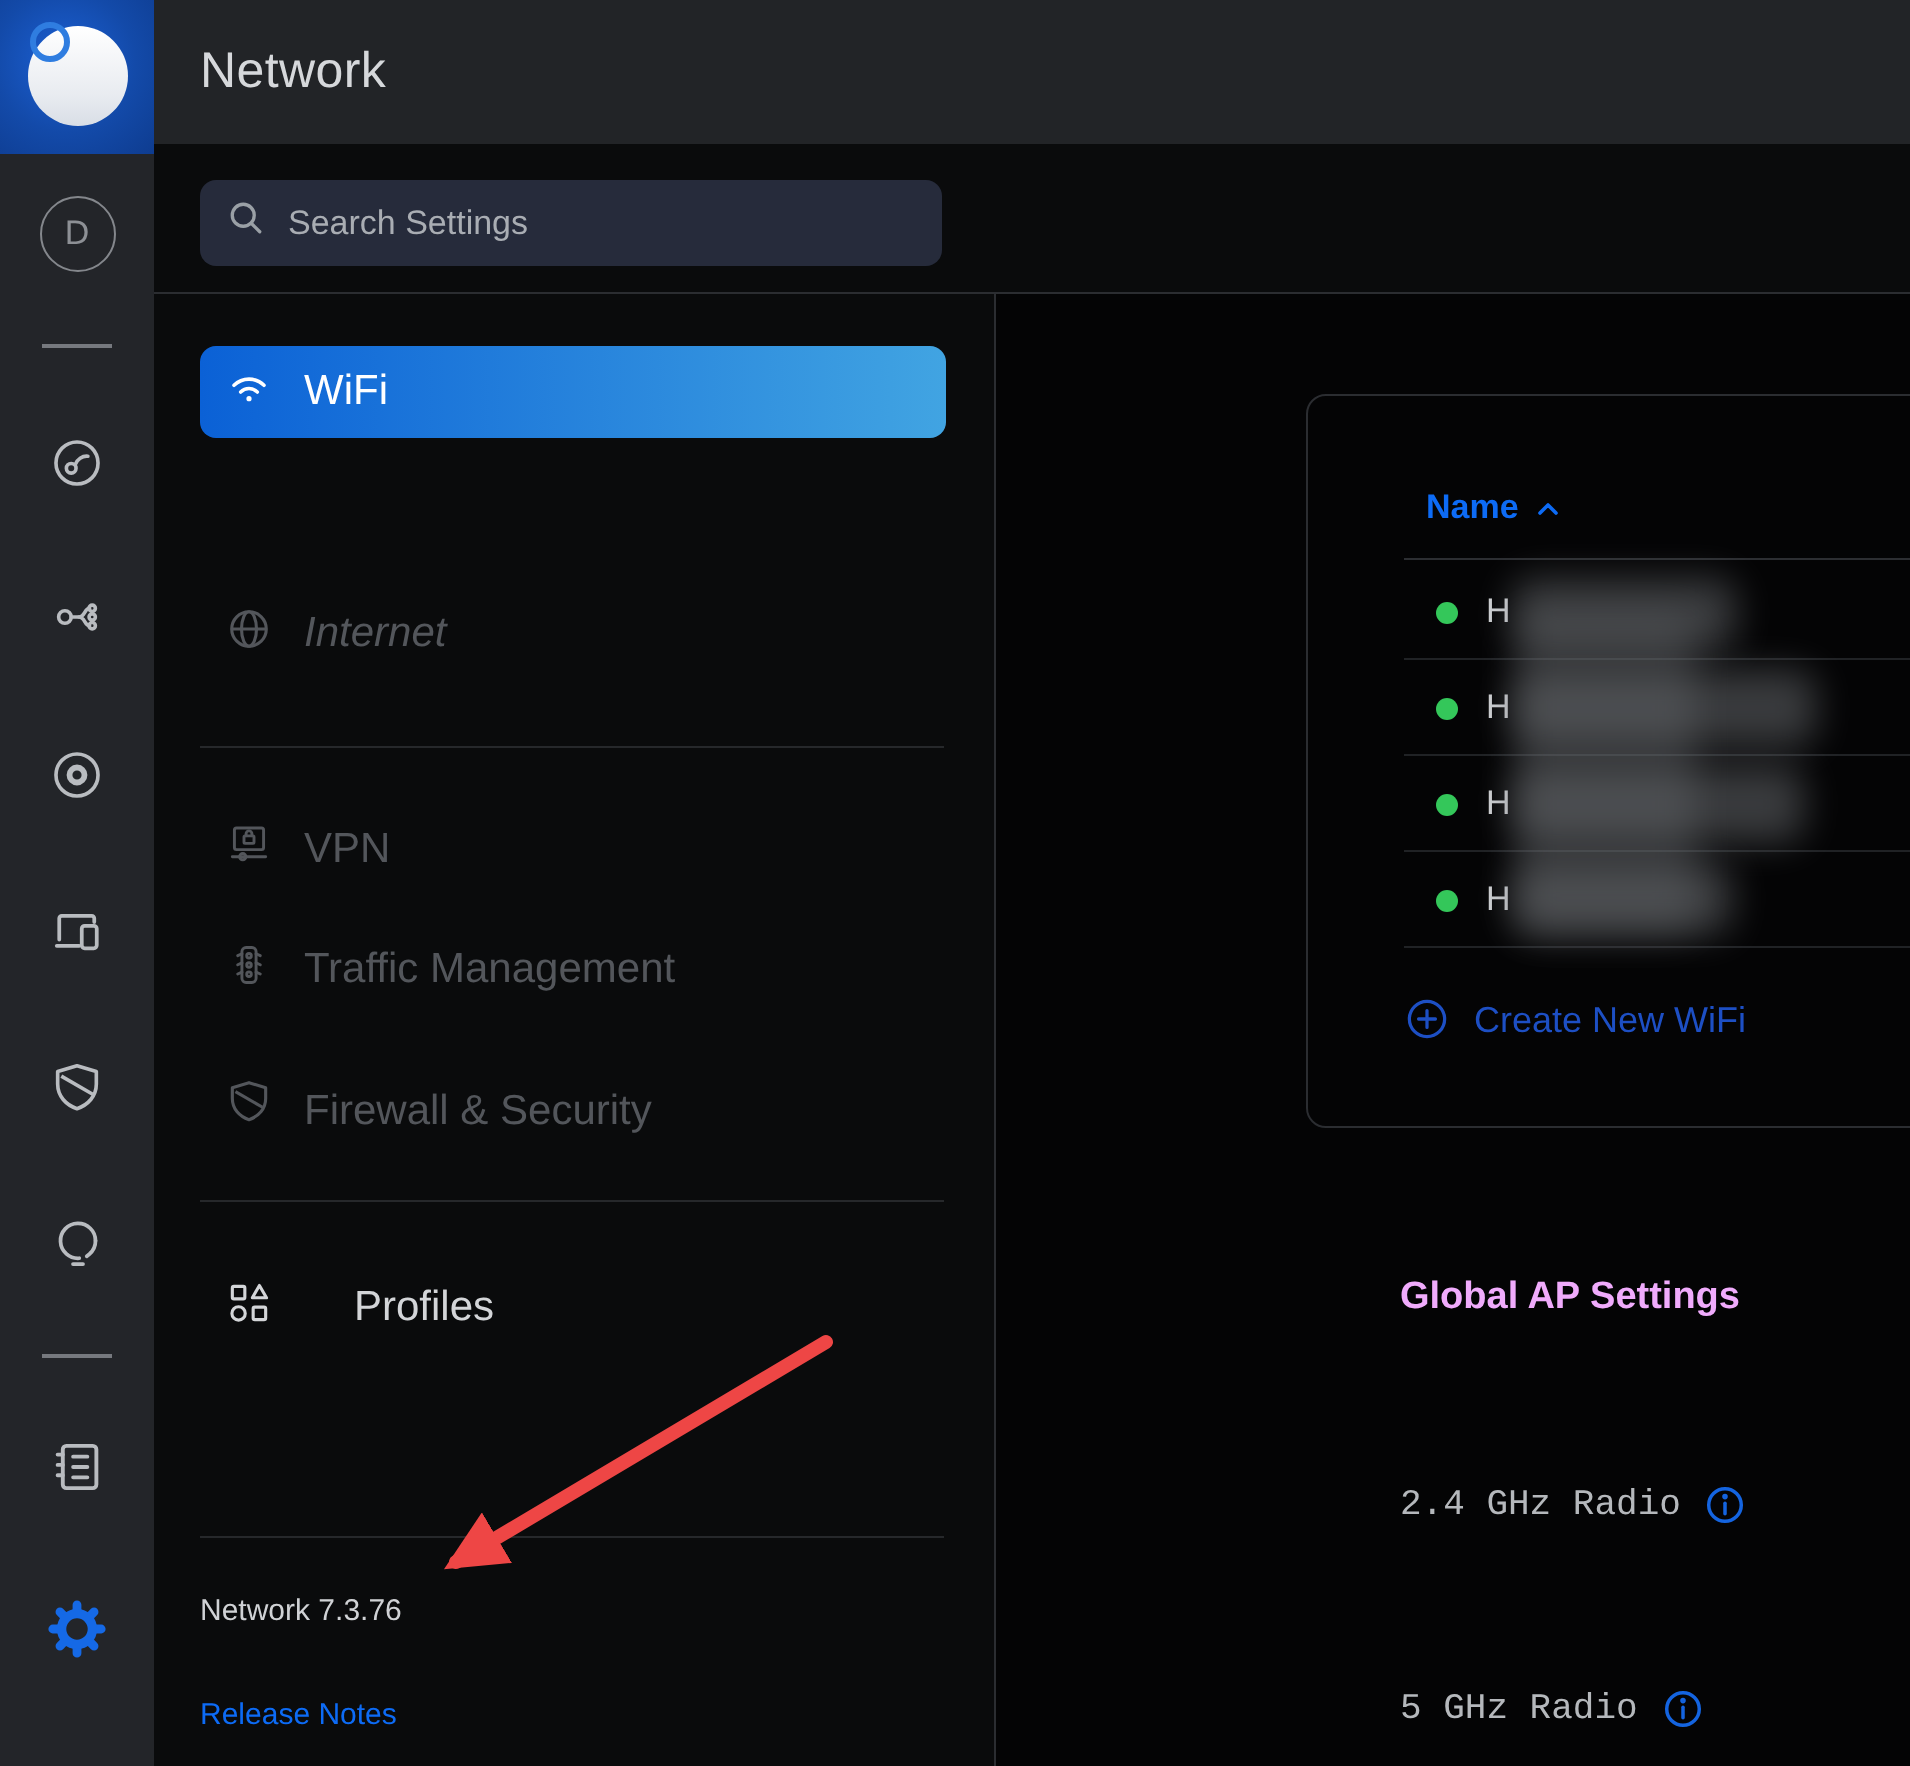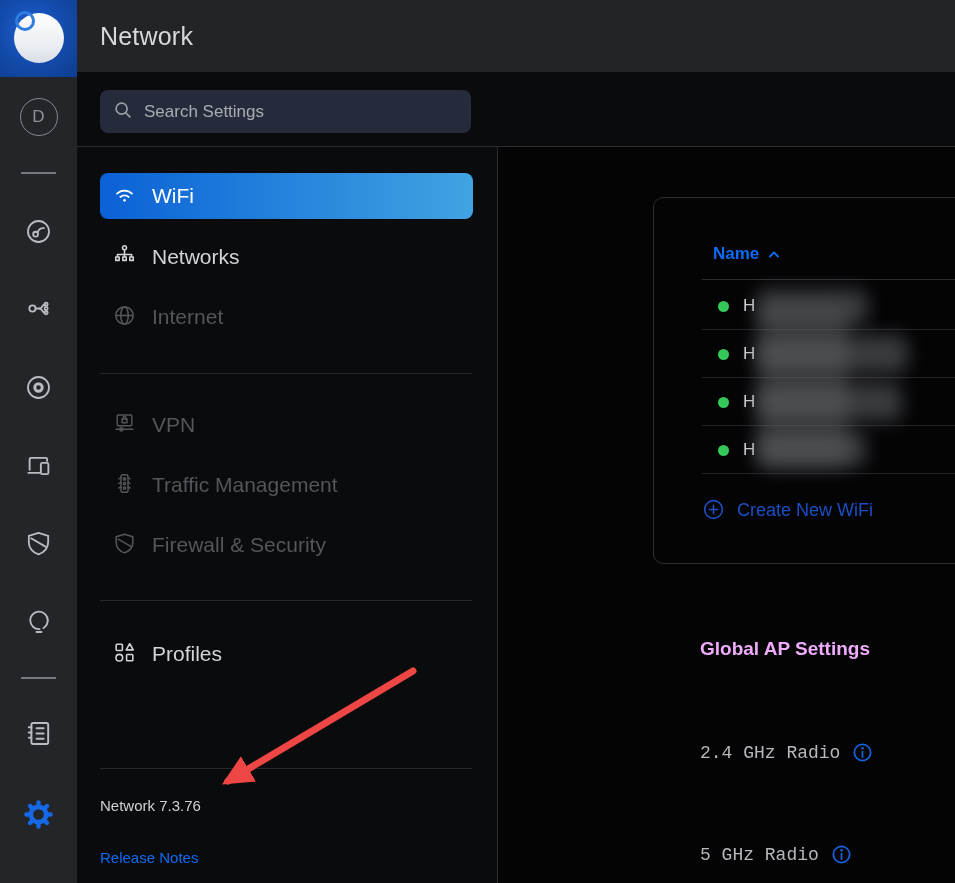--- a/index.html
+++ b/index.html
@@ -175,34 +175,22 @@
       <span>
         <svg width="25" height="25" viewBox="0 0 24 24" fill="none" stroke="#ffffff" stroke-width="1.7" stroke-linecap="round">
           <path d="M4.8 11.2a10.2 10.2 0 0 1 14.4 0"></path>
           <path d="M8 14.4a5.7 5.7 0 0 1 8 0"></path>
           <circle cx="12" cy="17.6" r="1.25" fill="#ffffff" stroke="none"></circle>
         </svg>
       </span>
       <span class="lbl">WiFi</span>
     </div>
 
-    <div class="nav-item" style="top:87px;">
-      <span>
-        <svg width="25" height="25" viewBox="0 0 24 24" fill="none" stroke="#d3d5d8" stroke-width="1.5" stroke-linejoin="round">
-          <circle cx="12" cy="4.6" r="1.9"></circle>
-          <path d="M12 6.5v3M5.2 13.4V11h13.6v2.4M12 9.5v3.9"></path>
-          <rect x="3.6" y="13.4" width="3.3" height="3.3"></rect>
-          <rect x="10.35" y="13.4" width="3.3" height="3.3"></rect>
-          <rect x="17.1" y="13.4" width="3.3" height="3.3"></rect>
-        </svg>
-      </span>
-      <span class="lbl">Networks</span>
-    </div>
-
-    <div class="nav-item disabled" style="top:147px;">
+
+    <div class="nav-item disabled" style="top:147px;font-style:italic;">
       <span>
         <svg width="25" height="25" viewBox="0 0 24 24" fill="none" stroke="#53565b" stroke-width="1.5">
           <circle cx="12" cy="12" r="8.3"></circle>
           <ellipse cx="12" cy="12" rx="3.6" ry="8.3"></ellipse>
           <path d="M3.7 12h16.6"></path>
         </svg>
       </span>
       <span class="lbl">Internet</span>
     </div>
 
@@ -227,33 +215,33 @@
           <rect x="8.6" y="3.6" width="6.8" height="16.8" rx="2"></rect>
           <circle cx="12" cy="7.6" r="1.1"></circle>
             <circle cx="12" cy="12" r="1.1"></circle>
             <circle cx="12" cy="16.4" r="1.1"></circle>
           <path d="M8.6 6.6l-2 .9M8.6 11l-2 .9M8.6 15.4l-2 .9M15.4 6.6l2 .9M15.4 11l2 .9M15.4 15.4l2 .9"></path>
         </svg>
       </span>
       <span class="lbl">Traffic Management</span>
     </div>
 
-    <div class="nav-item disabled" style="top:375px;">
+    <div class="nav-item disabled" style="top:375px;align-items:flex-end;">
       <span>
         <svg width="25" height="25" viewBox="0 0 24 24" fill="none" stroke="#53565b" stroke-width="1.5" stroke-linejoin="round">          
             <path d="M12 3.2l8 2.4v5.2c0 5-3.4 8.6-8 10.2-4.6-1.6-8-5.2-8-10.2V5.6z"></path>
           <path d="M5.5 7.5l13 7.5"></path>
         </svg>
       </span>
       <span class="lbl">Firewall &amp; Security</span>
     </div>
 
     <div class="side-divider" style="top:453px;"></div>
 
-    <div class="nav-item" style="top:484px;">
+    <div class="nav-item" style="top:484px;gap:25px;">
       <span>
         <svg width="25" height="25" viewBox="0 0 24 24" fill="none" stroke="#d3d5d8" stroke-width="1.5" stroke-linejoin="round">
           <rect x="4" y="4" width="6" height="6" rx="0.8"></rect>
           <path d="M17 3.6l3.4 5.9h-6.8z"></path>
           <circle cx="7" cy="17" r="3.2"></circle>
           <rect x="14" y="14" width="6" height="6" rx="0.8"></rect>
         </svg>
       </span>
       <span class="lbl">Profiles</span>
     </div>

